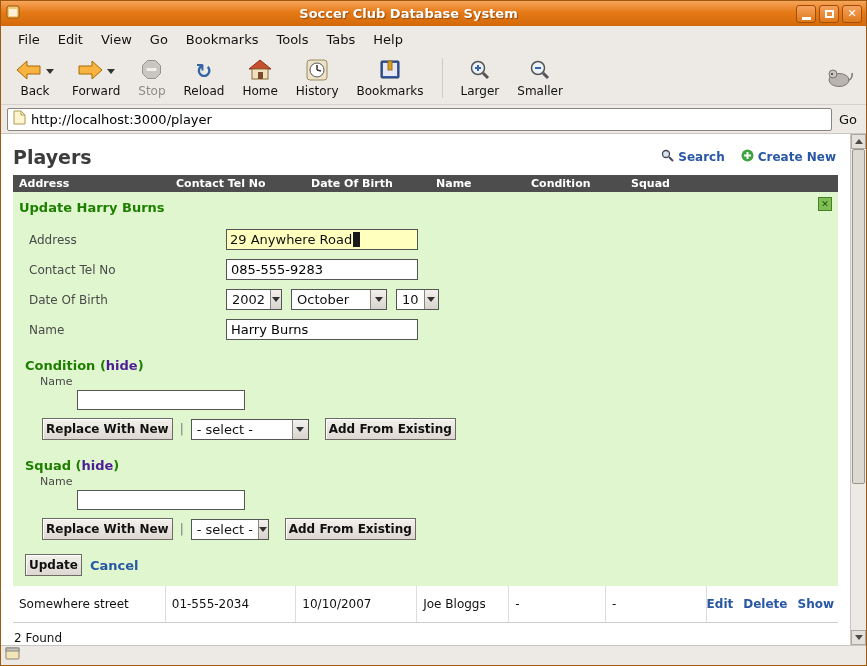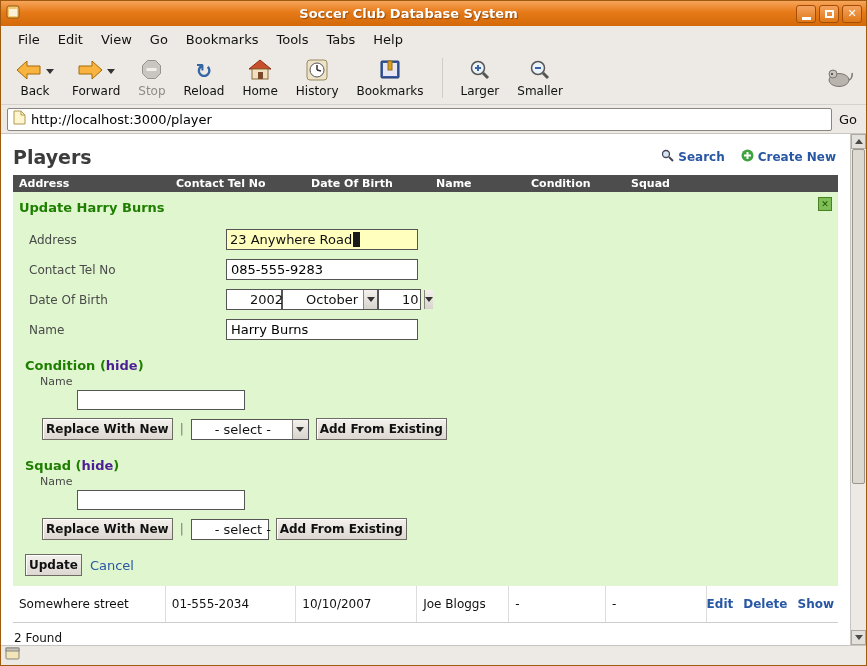--- a/index.html
+++ b/index.html
@@ -55,37 +55,37 @@
   .panel-title { color:#1E7E00; font-weight:bold; font-size:13px; }
   .panel-close { position:absolute; top:5px; right:6px; width:14px; height:14px; background:#7FBE57; border:1px solid #46821F; color:#1E5200; font-size:9px; font-weight:bold; line-height:12px; text-align:center; cursor:pointer; }
 
   .frow { display:flex; align-items:center; margin-top:9px; }
   .frow.first { margin-top:14px; }
   .flabel { width:207px; padding-left:10px; font-size:12px; color:#4A4A4A; }
   .tinput { width:192px; height:21px; border:1px solid #555; background:#fff; font-family:"DejaVu Sans",sans-serif; font-size:13px; padding:1px 4px; }
   .hlwrap { position:relative; width:192px; height:21px; border:1px solid #555; background:#FFFFBE; display:flex; align-items:center; padding:0 3px; font-size:13px; white-space:nowrap; overflow:hidden; }
   .caret { display:inline-block; width:7px; height:15px; background:#1A1A1A; margin-left:1px; }
 
-  .selectbox { display:inline-flex; align-items:stretch; height:21px; border:1px solid #555; background:#fff; cursor:pointer;padding-left:18px; }
+  .selectbox { display:inline-flex; align-items:stretch; height:21px; border:1px solid #555; background:#fff; margin-right:9px; cursor:pointer; }
   .selectbox .sval { display:flex; align-items:center; padding:0 5px; font-size:13px; white-space:nowrap; flex:1; }
   .selectbox .sarrow { width:16px; background:linear-gradient(#F4F1ED,#D7D3CD); border-left:1px solid #8A857F; display:flex; align-items:center; justify-content:center; }
   .sarrow i { width:0; height:0; border-left:4px solid transparent; border-right:4px solid transparent; border-top:5px solid #333; }
   .sel-year{width:56px}.sel-month{width:96px}.sel-day{width:43px}
   .sel-wide{width:118px}.sel-narrow{width:78px}
 
   .sec-head { margin:18px 0 0 6px; font-size:13px; font-weight:bold; color:#1E7E00; }
   .sec-head .hide-link { color:#4c1d95; cursor:pointer; }
   .sec-sub { margin:2px 0 0 21px; font-size:11px; color:#4A4A4A; }
   .sec-input { display:block; margin:2px 0 0 58px; width:168px; height:20px; border:1px solid #555; background:#fff; font-family:"DejaVu Sans",sans-serif; font-size:13px; padding:1px 4px; }
   .sec-btns { display:flex; align-items:center; gap:7px; margin:8px 0 0 23px; }
   .btn { background:linear-gradient(#F4F1EC,#DCD7D1); border:1px solid #6E6A64; box-shadow:inset 1px 1px 0 #fff; font-family:"DejaVu Sans",sans-serif; font-size:12px; font-weight:bold; color:#111; padding:3px 3px; cursor:pointer; white-space:nowrap; }
   .pipe { color:#777; }
 
   .update-row { display:flex; align-items:center; gap:8px; margin:14px 0 0 6px; }
-  .cancel-link { color:#2857A4; font-weight:normal; font-size:13px; cursor:pointer; }
+  .cancel-link { color:#2857A4; font-weight:bold; font-size:13px; cursor:pointer; }
 
   
   .drow { margin:0 12px; height:37px; display:flex; align-items:center; font-size:12px; border-bottom:1px solid #CCC; }
   .drow .c { height:100%; display:flex; align-items:center; border-left:1px solid #DDD; }
   .drow .c:first-child { border-left:none; }
   .row-actions { flex:1; height:100%; display:flex; align-items:center; justify-content:flex-end; gap:10px; padding-right:4px; border-left:1px solid #DDD; }
   .row-actions span { color:#2857A4; font-weight:bold; cursor:pointer; }
   .found { padding:8px 0 0 13px; font-size:12px; }
 
   
@@ -300,21 +300,21 @@
         <span class="c c6">Squad</span>
       </div>
 
       <div class="panel">
         <div class="panel-title">Update Harry Burns</div>
         <div class="panel-close">✕</div>
 
         <div class="frow first">
           <span class="flabel">Address</span>
           <span class="hlwrap">
-            <span>23 Anywhere Road</span>
+            <span>29 Anywhere Road</span>
             <span class="caret"></span>
           </span>
         </div>
 
         <div class="frow">
           <span class="flabel">Contact Tel No</span>
           <input class="tinput" type="text" value="085-555-9283" style="">
         </div>
 
         <div class="frow">

